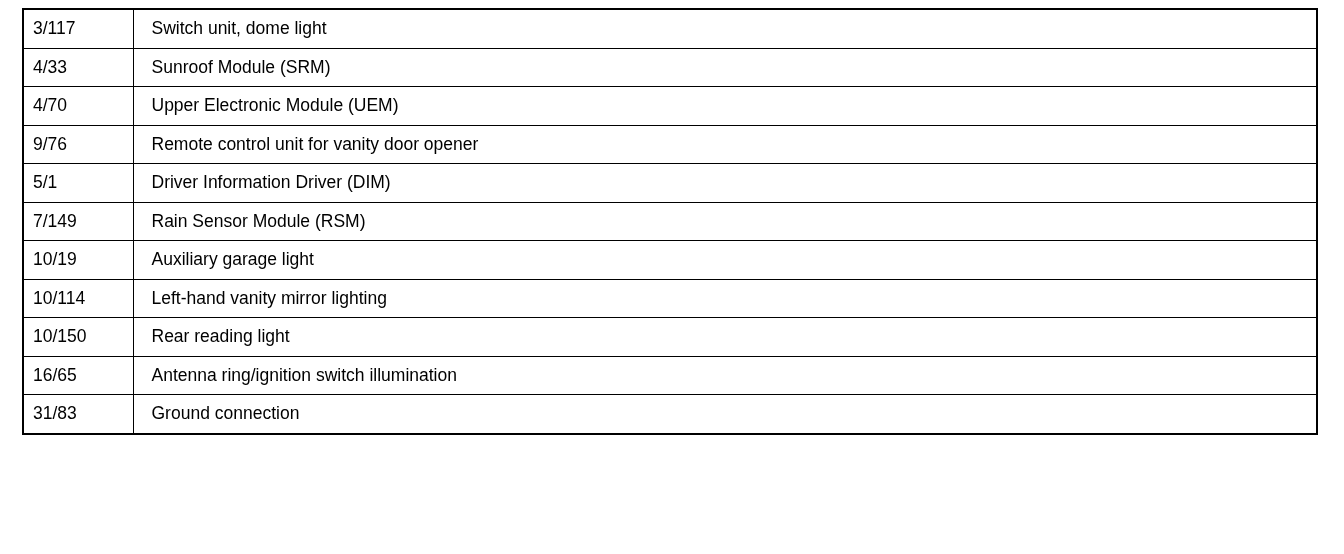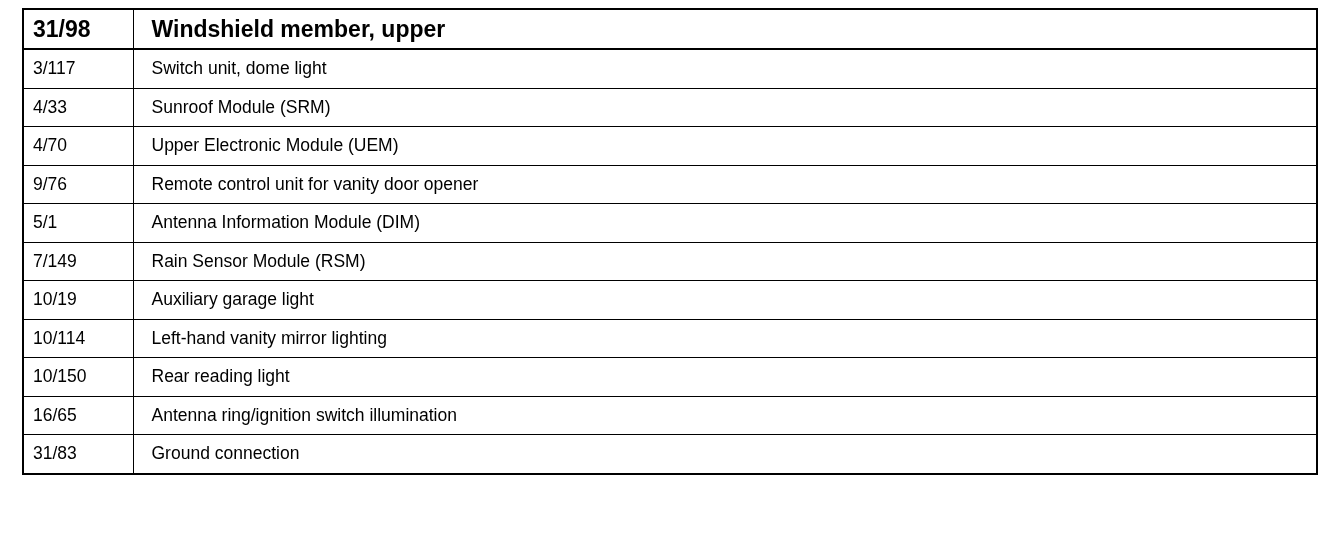--- a/index.html
+++ b/index.html
@@ -71,44 +71,40 @@
 </head>
 <body>
 
 <div class="sheet">
   <table class="comp-table">
     <colgroup>
       <col class="col-code">
       <col class="col-desc">
     </colgroup>
     <tbody>
-      <tr class="header-row">
-        <td class="code">31/98</td>
-        <td class="desc">Windshield member, upper</td>
-      </tr>
 
       <tr class="item-row">
         <td class="code">3/117</td>
         <td class="desc">Switch unit, dome light</td>
       </tr>
       <tr class="item-row">
         <td class="code">4/33</td>
         <td class="desc">Sunroof Module (SRM)</td>
       </tr>
       <tr class="item-row">
         <td class="code">4/70</td>
         <td class="desc">Upper Electronic Module (UEM)</td>
       </tr>
       <tr class="item-row">
         <td class="code">9/76</td>
         <td class="desc">Remote control unit for vanity door opener</td>
       </tr>
       <tr class="item-row">
         <td class="code">5/1</td>
-        <td class="desc">Antenna Information Module (DIM)</td>
+        <td class="desc">Driver Information Driver (DIM)</td>
       </tr>
       <tr class="item-row">
         <td class="code">7/149</td>
         <td class="desc">Rain Sensor Module (RSM)</td>
       </tr>
       <tr class="item-row">
         <td class="code">10/19</td>
         <td class="desc">Auxiliary garage light</td>
       </tr>
       <tr class="item-row">

